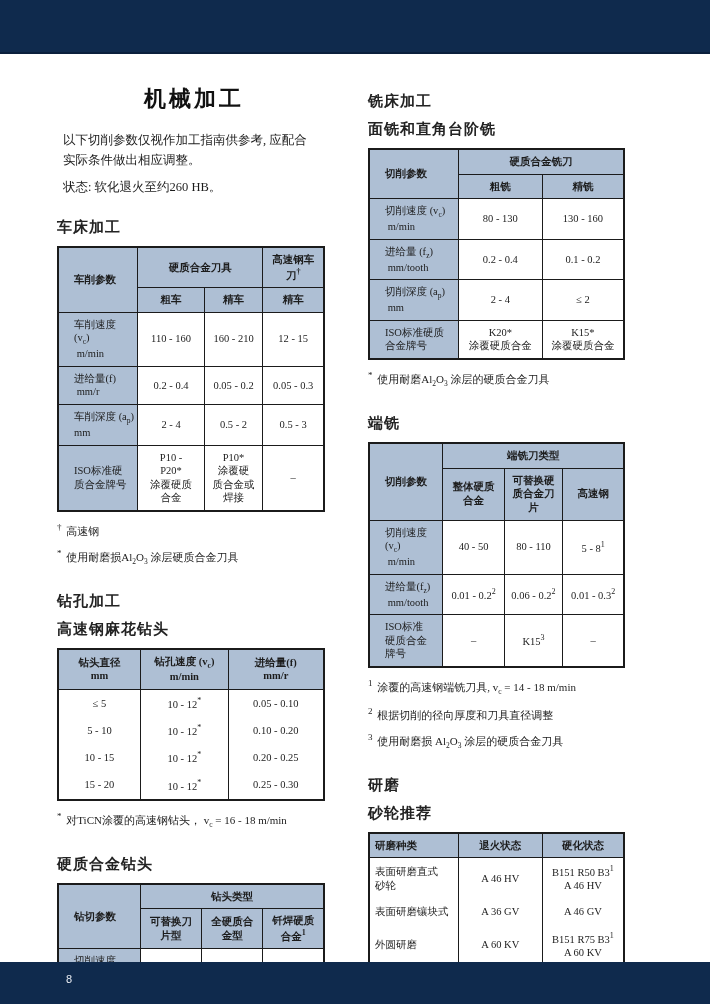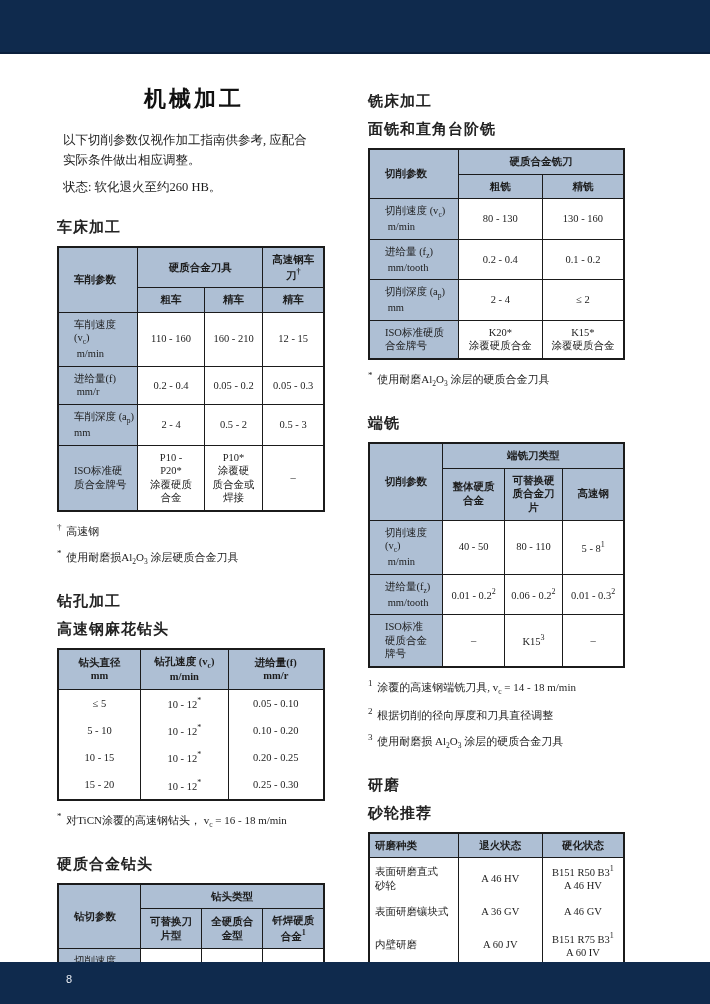--- a/index.html
+++ b/index.html
@@ -317,20 +317,25 @@
             <td class="left">表面研磨直式<br>砂轮</td>
             <td>A 46 HV</td>
             <td>B151 R50 B3<sup>1</sup><br>A 46 HV</td>
           </tr>
           <tr>
             <td class="left">表面研磨镶块式</td>
             <td>A 36 GV</td>
             <td>A 46 GV</td>
           </tr>
           <tr>
+            <td class="left">外圆研磨</td>
+            <td>A 60 KV</td>
+            <td>B151 R75 B3<sup>1</sup><br>A 60 KV</td>
+          </tr>
+          <tr>
             <td class="left">内壁研磨</td>
             <td>A 60 JV</td>
             <td>B151 R75 B3<sup>1</sup><br>A 60 IV</td>
           </tr>
         </tbody>
       </table>
 
   </div>
 
 </div>

